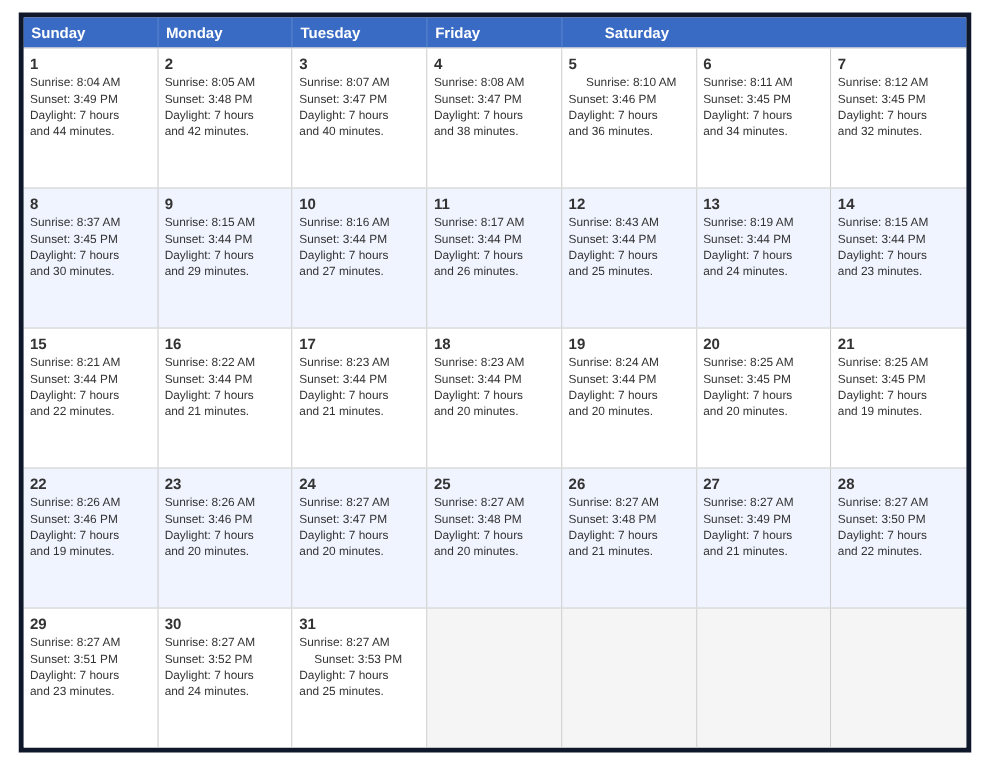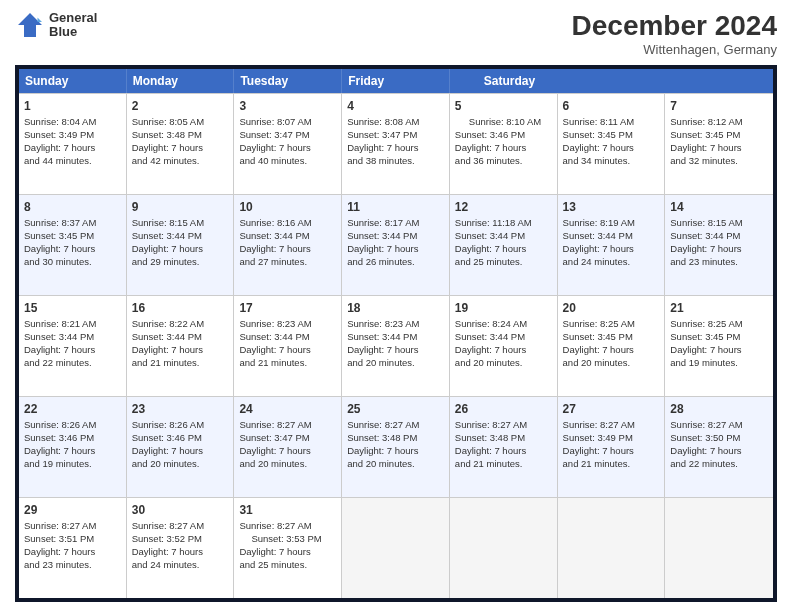--- a/index.html
+++ b/index.html
@@ -101,36 +101,20 @@
       color: #333;
       display: block;
       margin-bottom: 2px;
     }
     .row-alt .cal-cell { background: #f0f4ff; }
   </style>
 </head>
 <body>
 
 <div class="page">
-  <div class="header">
-    <div class="logo">
-      <svg class="logo-icon" viewBox="0 0 40 40">
-        <polygon points="20,4 36,20 28,20 28,36 12,36 12,20 4,20" fill="#3a6bc4"></polygon>
-        <polygon points="24,4 36,16 30,16 30,10" fill="#5ca8e0"></polygon>
-      </svg>
-      <div class="logo-text">
-        <span>General</span>
-        <span>Blue</span>
-      </div>
-    </div>
-    <div class="title-block">
-      <div class="month-title">December 2024</div>
-      <div class="location">Wittenhagen, Germany</div>
-    </div>
-  </div>
 
   <div class="calendar">
     <div class="cal-header" id="cal-header">
         <div class="cal-header-cell">Sunday</div>
         <div class="cal-header-cell">Monday</div>
         <div class="cal-header-cell">Tuesday</div>
         <div class="cal-header-cell">Friday</div>
         <div class="cal-header-cell">Saturday</div>
       </div>
     <div class="cal-body" id="cal-body">
@@ -209,21 +193,21 @@
           </div>
           <div class="cal-cell">
             <span class="day-num">11</span>
             <span style="display: block;">Sunrise: 8:17 AM</span>
             <span style="display: block;">Sunset: 3:44 PM</span>
             <span style="display: block;">Daylight: 7 hours</span>
             <span style="display: block;">and 26 minutes.</span>
           </div>
           <div class="cal-cell">
             <span class="day-num">12</span>
-            <span style="display: block;">Sunrise: 11:18 AM</span>
+            <span style="display: block;">Sunrise: 8:43 AM</span>
             <span style="display: block;">Sunset: 3:44 PM</span>
             <span style="display: block;">Daylight: 7 hours</span>
             <span style="display: block;">and 25 minutes.</span>
           </div>
           <div class="cal-cell">
             <span class="day-num">13</span>
             <span style="display: block;">Sunrise: 8:19 AM</span>
             <span style="display: block;">Sunset: 3:44 PM</span>
             <span style="display: block;">Daylight: 7 hours</span>
             <span style="display: block;">and 24 minutes.</span>

